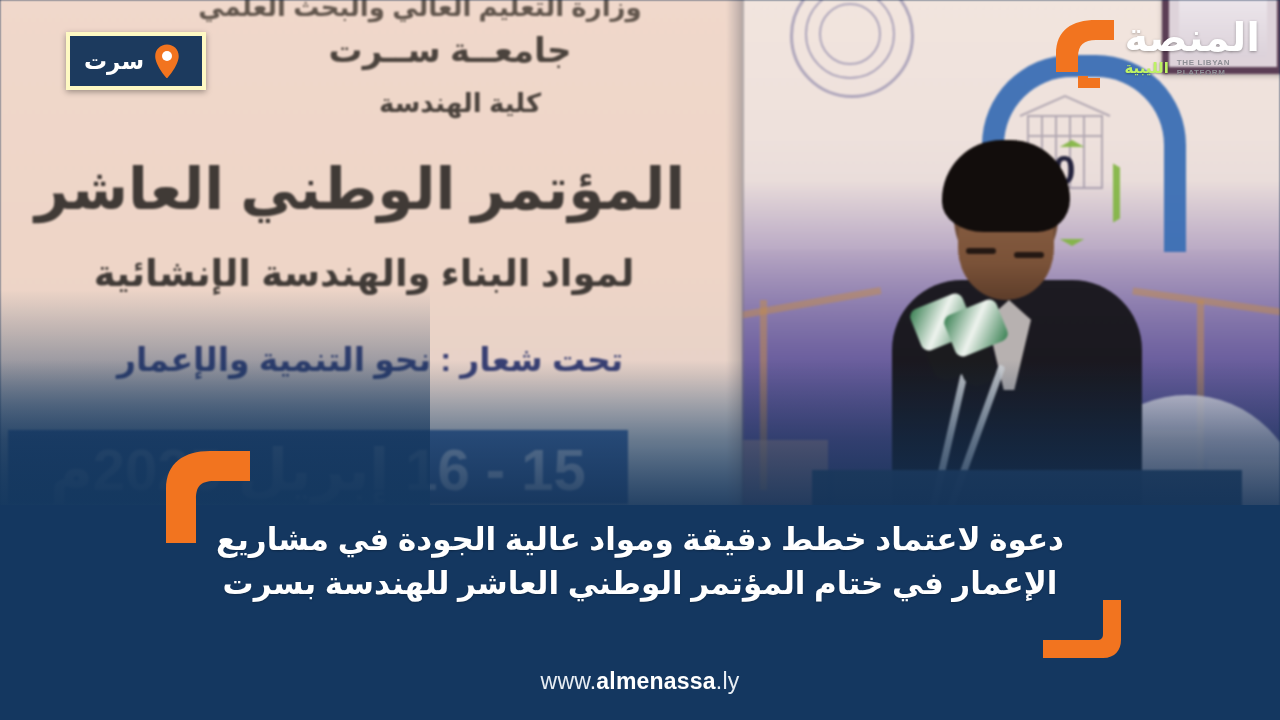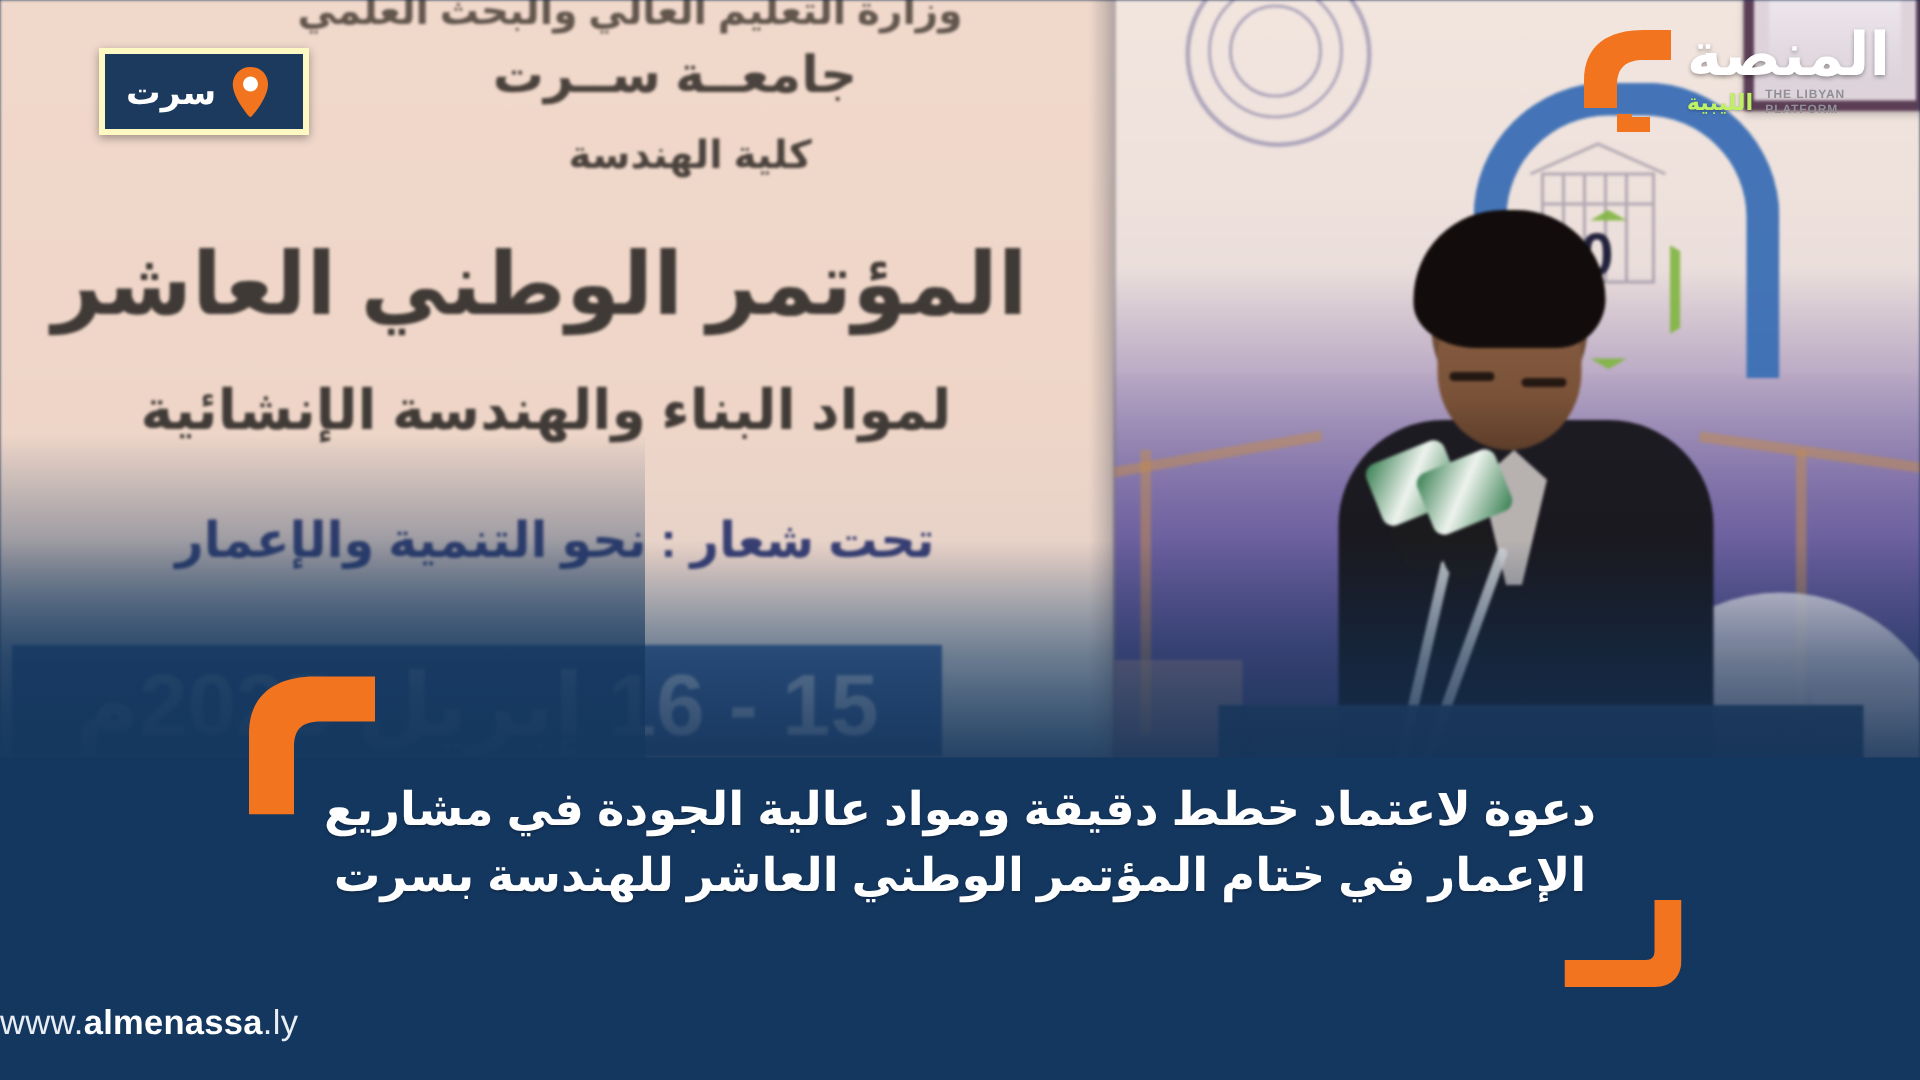--- a/index.html
+++ b/index.html
@@ -393,20 +393,21 @@
     line-height: 1.42;
     letter-spacing: 0px;
     text-shadow: 0 1px 2px rgba(0,0,0,.25);
   }
 
   
   .url {
     position: absolute;
     left: 0; right: 0;
     top: 668px;
+    text-align: center;
     direction: ltr;
     color: #e8eef4;
     font-size: 23px;
     letter-spacing: .2px;
     font-weight: 400;
   }
   .url b { font-weight: 800; color: #ffffff; }
 </style>
 </head>
 <body>

